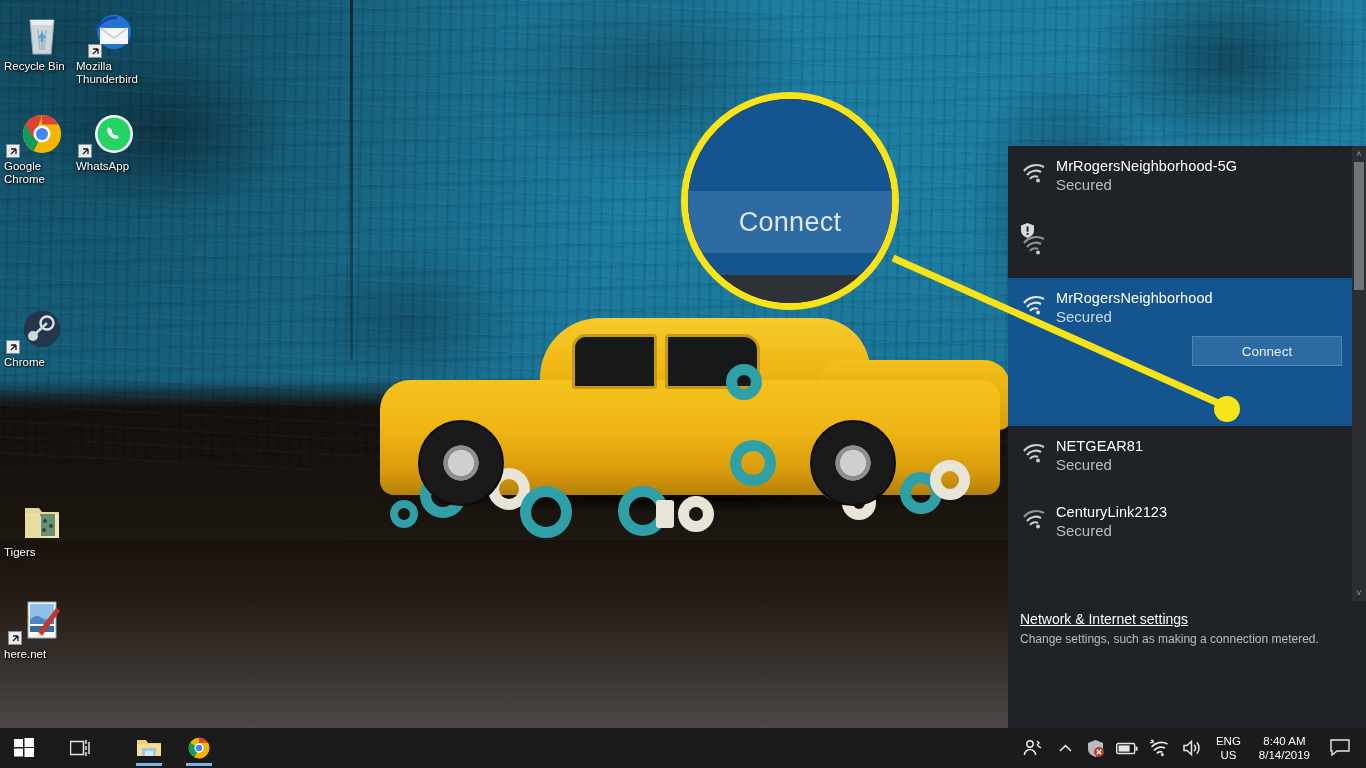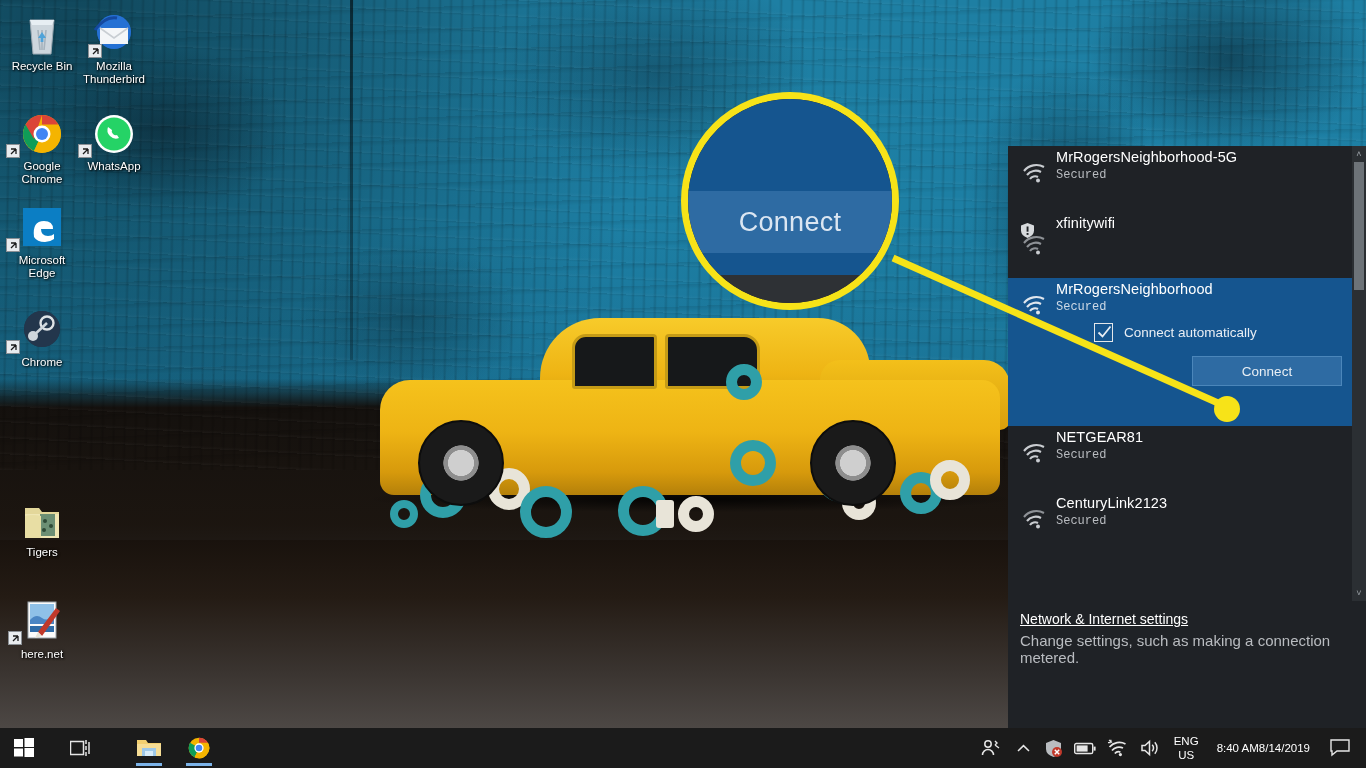--- a/index.html
+++ b/index.html
@@ -102,26 +102,26 @@
     color:#fff;
     font-size:13px;
     overflow:hidden;
   }
   #net-list {
     position:absolute; left:0; top:0; right:0; height:455px;
     overflow:hidden;
   }
   .net-row {
     position:relative;
-    padding:2px 12px 11px 48px;
+    padding:11px 12px 11px 48px;
     min-height:66px;
   }
   .net-row.selected { background:#15558f; }
   .net-name { font-size:14.5px; color:#ffffff; line-height:18px; letter-spacing:.1px;}
-  .net-status { font-size:12px; color:#b9bcc0; line-height:19px;font-family:Liberation Mono, monospace; }
+  .net-status { font-size:15px; color:#b9bcc0; line-height:19px; }
   .net-row.selected .net-status { color:#cdd9e6; }
   .wifi-glyph {
     position:absolute; left:14px; top:16px; width:26px; height:22px;
   }
   .shield-glyph { position:absolute; left:12px; top:10px; width:15px; height:17px; }
 
   .check-row {
     display:flex; align-items:center; gap:11px;
     padding:6px 0 4px 38px;
   }
@@ -161,21 +161,21 @@
 
   
   #settings-area {
     position:absolute; left:0; right:0; top:455px; height:73px;
     padding:10px 14px 0 12px;
     background:#1f2226;
   }
   #settings-link {
     font-size:14px; color:#ffffff; text-decoration:underline; display:inline-block;
   }
-  #settings-sub { font-size:15px; color:#b9bcc0; margin-top:5px; }
+  #settings-sub { font-size:12px; color:#b9bcc0; margin-top:5px; }
 
   
   #callout-line {
     position:absolute; left:0; top:0; width:1366px; height:768px;
     pointer-events:none;
   }
   #magnifier {
     position:absolute; left:681px; top:92px; width:218px; height:218px;
     border-radius:50%;
     border:7px solid #f7e318;
@@ -192,21 +192,21 @@
   #mag-btn-label { font-size:27px; color:#dbe6f2; letter-spacing:.3px; }
   #mag-mid { position:absolute; left:0; top:154px; right:0; height:22px; background:#15558f; }
   #mag-bottom { position:absolute; left:0; top:176px; right:0; bottom:0; background:#2e3135; }
   #mag-dot {
     position:absolute; left:1214px; top:396px; width:26px; height:26px;
     border-radius:50%; background:#f7e318;
   }
 
   
   .desk-icon {
-    position:absolute; width:76px; text-align:center;
+    position:absolute; width:76px; 
   }
   .desk-icon .ic { height:48px; display:flex; align-items:flex-end; justify-content:center; }
   .desk-icon .lbl {
     font-size:11.5px; color:#fff; margin-top:4px; line-height:13px;
     text-shadow: 1px 1px 2px rgba(0,0,0,.9), 0 0 3px rgba(0,0,0,.85);
     font-family:"Liberation Sans", sans-serif;
   }
   .shortcut-badge {
     position:absolute; left:-2px; bottom:0px; width:14px; height:14px;
     background:#e9ecef; border:1px solid #8a8f94;
@@ -238,21 +238,21 @@
     margin-left:auto; display:flex; align-items:center; height:40px; padding-right:4px;
   }
   .tray-item {
     height:40px; display:flex; align-items:center; justify-content:center; padding:0 7px;
   }
   #tray-lang {
     display:flex; flex-direction:column; align-items:center; justify-content:center;
     font-size:11.5px; color:#fff; line-height:14px; padding:0 8px;
   }
   #tray-clock {
-    display:flex; align-items:center; justify-content:center;
+    display:flex; flex-direction:column; align-items:center; justify-content:center;
     font-size:11.5px; color:#fff; line-height:14px; padding:0 10px;
   }
 </style>
 </head>
 <body>
 
 <div id="screen">
 
   <div id="wallpaper">
     <div id="wall-texture"></div>
@@ -344,34 +344,20 @@
       </svg>
       <span class="shortcut-badge" style="left:2px;bottom:-2px;">
         <svg width="9" height="9" viewBox="0 0 9 9">
             <path d="M7 2 L7 7 M7 2 L2 2 M7 2 L2 7" stroke="#1b1b1b" stroke-width="1.3" fill="none"></path>
           </svg>
       </span>
     </div>
     <div class="lbl">WhatsApp</div>
   </div>
 
-  <div class="desk-icon" style="left:4px;top:202px;">
-    <div class="ic" style="position:relative;">
-      <svg width="44" height="44" viewBox="0 0 44 44">
-        <rect x="3" y="2" width="38" height="38" fill="#0b7ec4"></rect>
-        <path d="M14 31 q-2 -16 10 -16 q9 0 9 8 h-12 q0 7 7 7 q4 0 6 -2 l0 5 q-4 3 -9 3 q-8 0 -11 -5 Z" fill="#fff"></path>
-      </svg>
-      <span class="shortcut-badge" style="left:2px;bottom:-2px;">
-        <svg width="9" height="9" viewBox="0 0 9 9">
-            <path d="M7 2 L7 7 M7 2 L2 2 M7 2 L2 7" stroke="#1b1b1b" stroke-width="1.3" fill="none"></path>
-          </svg>
-      </span>
-    </div>
-    <div class="lbl">Microsoft Edge</div>
-  </div>
 
   <div class="desk-icon" style="left:4px;top:304px;">
     <div class="ic" style="position:relative;">
       <svg width="44" height="44" viewBox="0 0 44 44">
         <circle cx="22" cy="21" r="18" fill="#1b2838"></circle>
         <circle cx="22" cy="21" r="18" fill="#2a3f5a" opacity=".6"></circle>
         <circle cx="27" cy="15" r="6.5" fill="none" stroke="#dfe3e6" stroke-width="2.4"></circle>
         <circle cx="13" cy="28" r="5" fill="#cfd6dc"></circle>
         <path d="M13 28 L27 15" stroke="#cfd6dc" stroke-width="2.6"></path>
       </svg>
@@ -445,43 +431,34 @@
             <circle cx="16" cy="18.5" r="2" fill="#c9ccd0"></circle>
           </svg>
         </span>
         <span class="shield-glyph">
           <svg width="15" height="17" viewBox="0 0 15 17">
             <path d="M7.5 1 L14 3.5 v5 q0 5 -6.5 7.5 Q1 13.5 1 8.5 v-5 Z" fill="#d7dadd"></path>
             <rect x="6.6" y="4.5" width="1.9" height="5.2" fill="#1f2226"></rect>
             <rect x="6.6" y="11" width="1.9" height="1.9" fill="#1f2226"></rect>
           </svg>
         </span>
-        <div class="net-name">xfinitywifi</div>
       </div>
 
       <div class="net-row selected" style="min-height:148px;padding-bottom:0;">
         <span class="wifi-glyph">
           <svg width="26" height="22" viewBox="0 0 26 22">
             <path d="M2 9 a16 16 0 0 1 20 -4" fill="none" stroke="#dfe6ee" stroke-width="2.1"></path>
             <path d="M5 13 a11 11 0 0 1 14 -3" fill="none" stroke="#dfe6ee" stroke-width="2.1"></path>
             <path d="M8 17 a6 6 0 0 1 8 -2" fill="none" stroke="#dfe6ee" stroke-width="2.1"></path>
             <circle cx="16" cy="18.5" r="2" fill="#dfe6ee"></circle>
           </svg>
         </span>
         <div class="net-name">MrRogersNeighborhood</div>
         <div class="net-status">Secured</div>
 
-        <div class="check-row">
-          <span class="checkbox">
-            <svg width="17" height="17" viewBox="0 0 17 17">
-                <path d="M2.5 8.5 L6.5 12.5 L14.5 2.5" fill="none" stroke="#e8eef4" stroke-width="1.8"></path>
-              </svg>
-          </span>
-          <span class="check-label">Connect automatically</span>
-        </div>
 
         <div class="connect-row">
           <button id="connect-button">Connect</button>
         </div>
       </div>
 
       <div class="net-row">
         <span class="wifi-glyph">
           <svg width="26" height="22" viewBox="0 0 26 22">
             <path d="M2 9 a16 16 0 0 1 20 -4" fill="none" stroke="#c9ccd0" stroke-width="2.1"></path>

